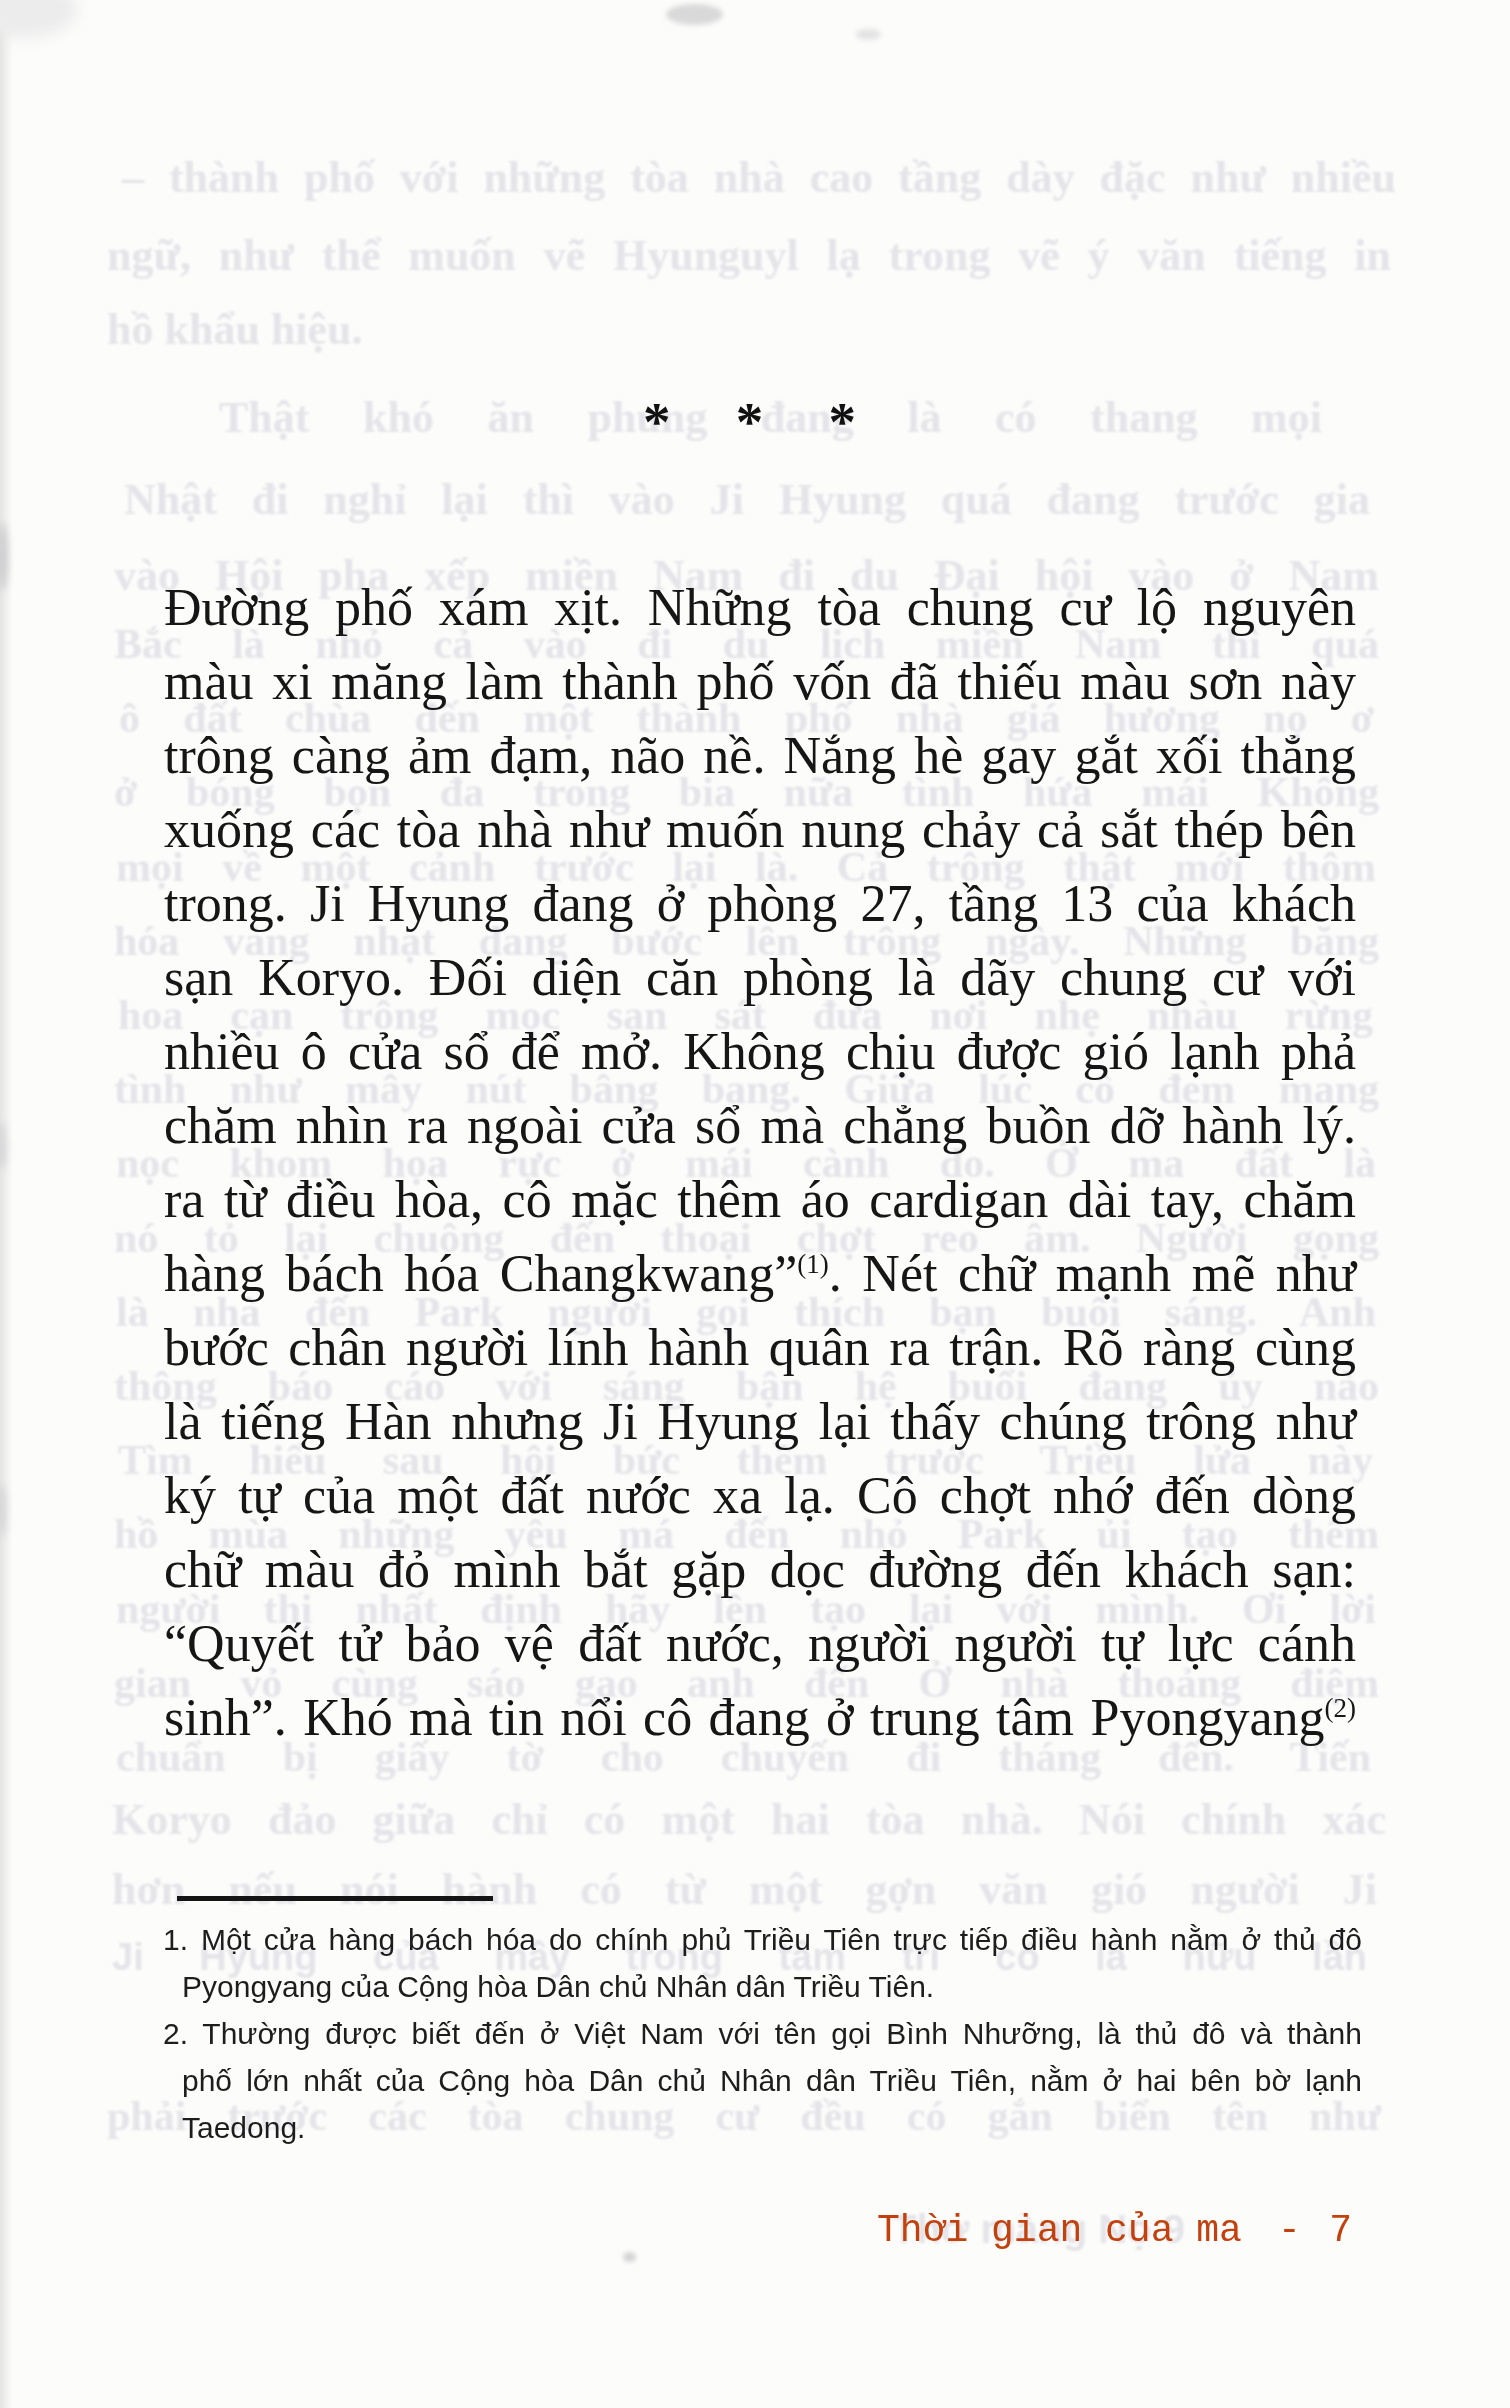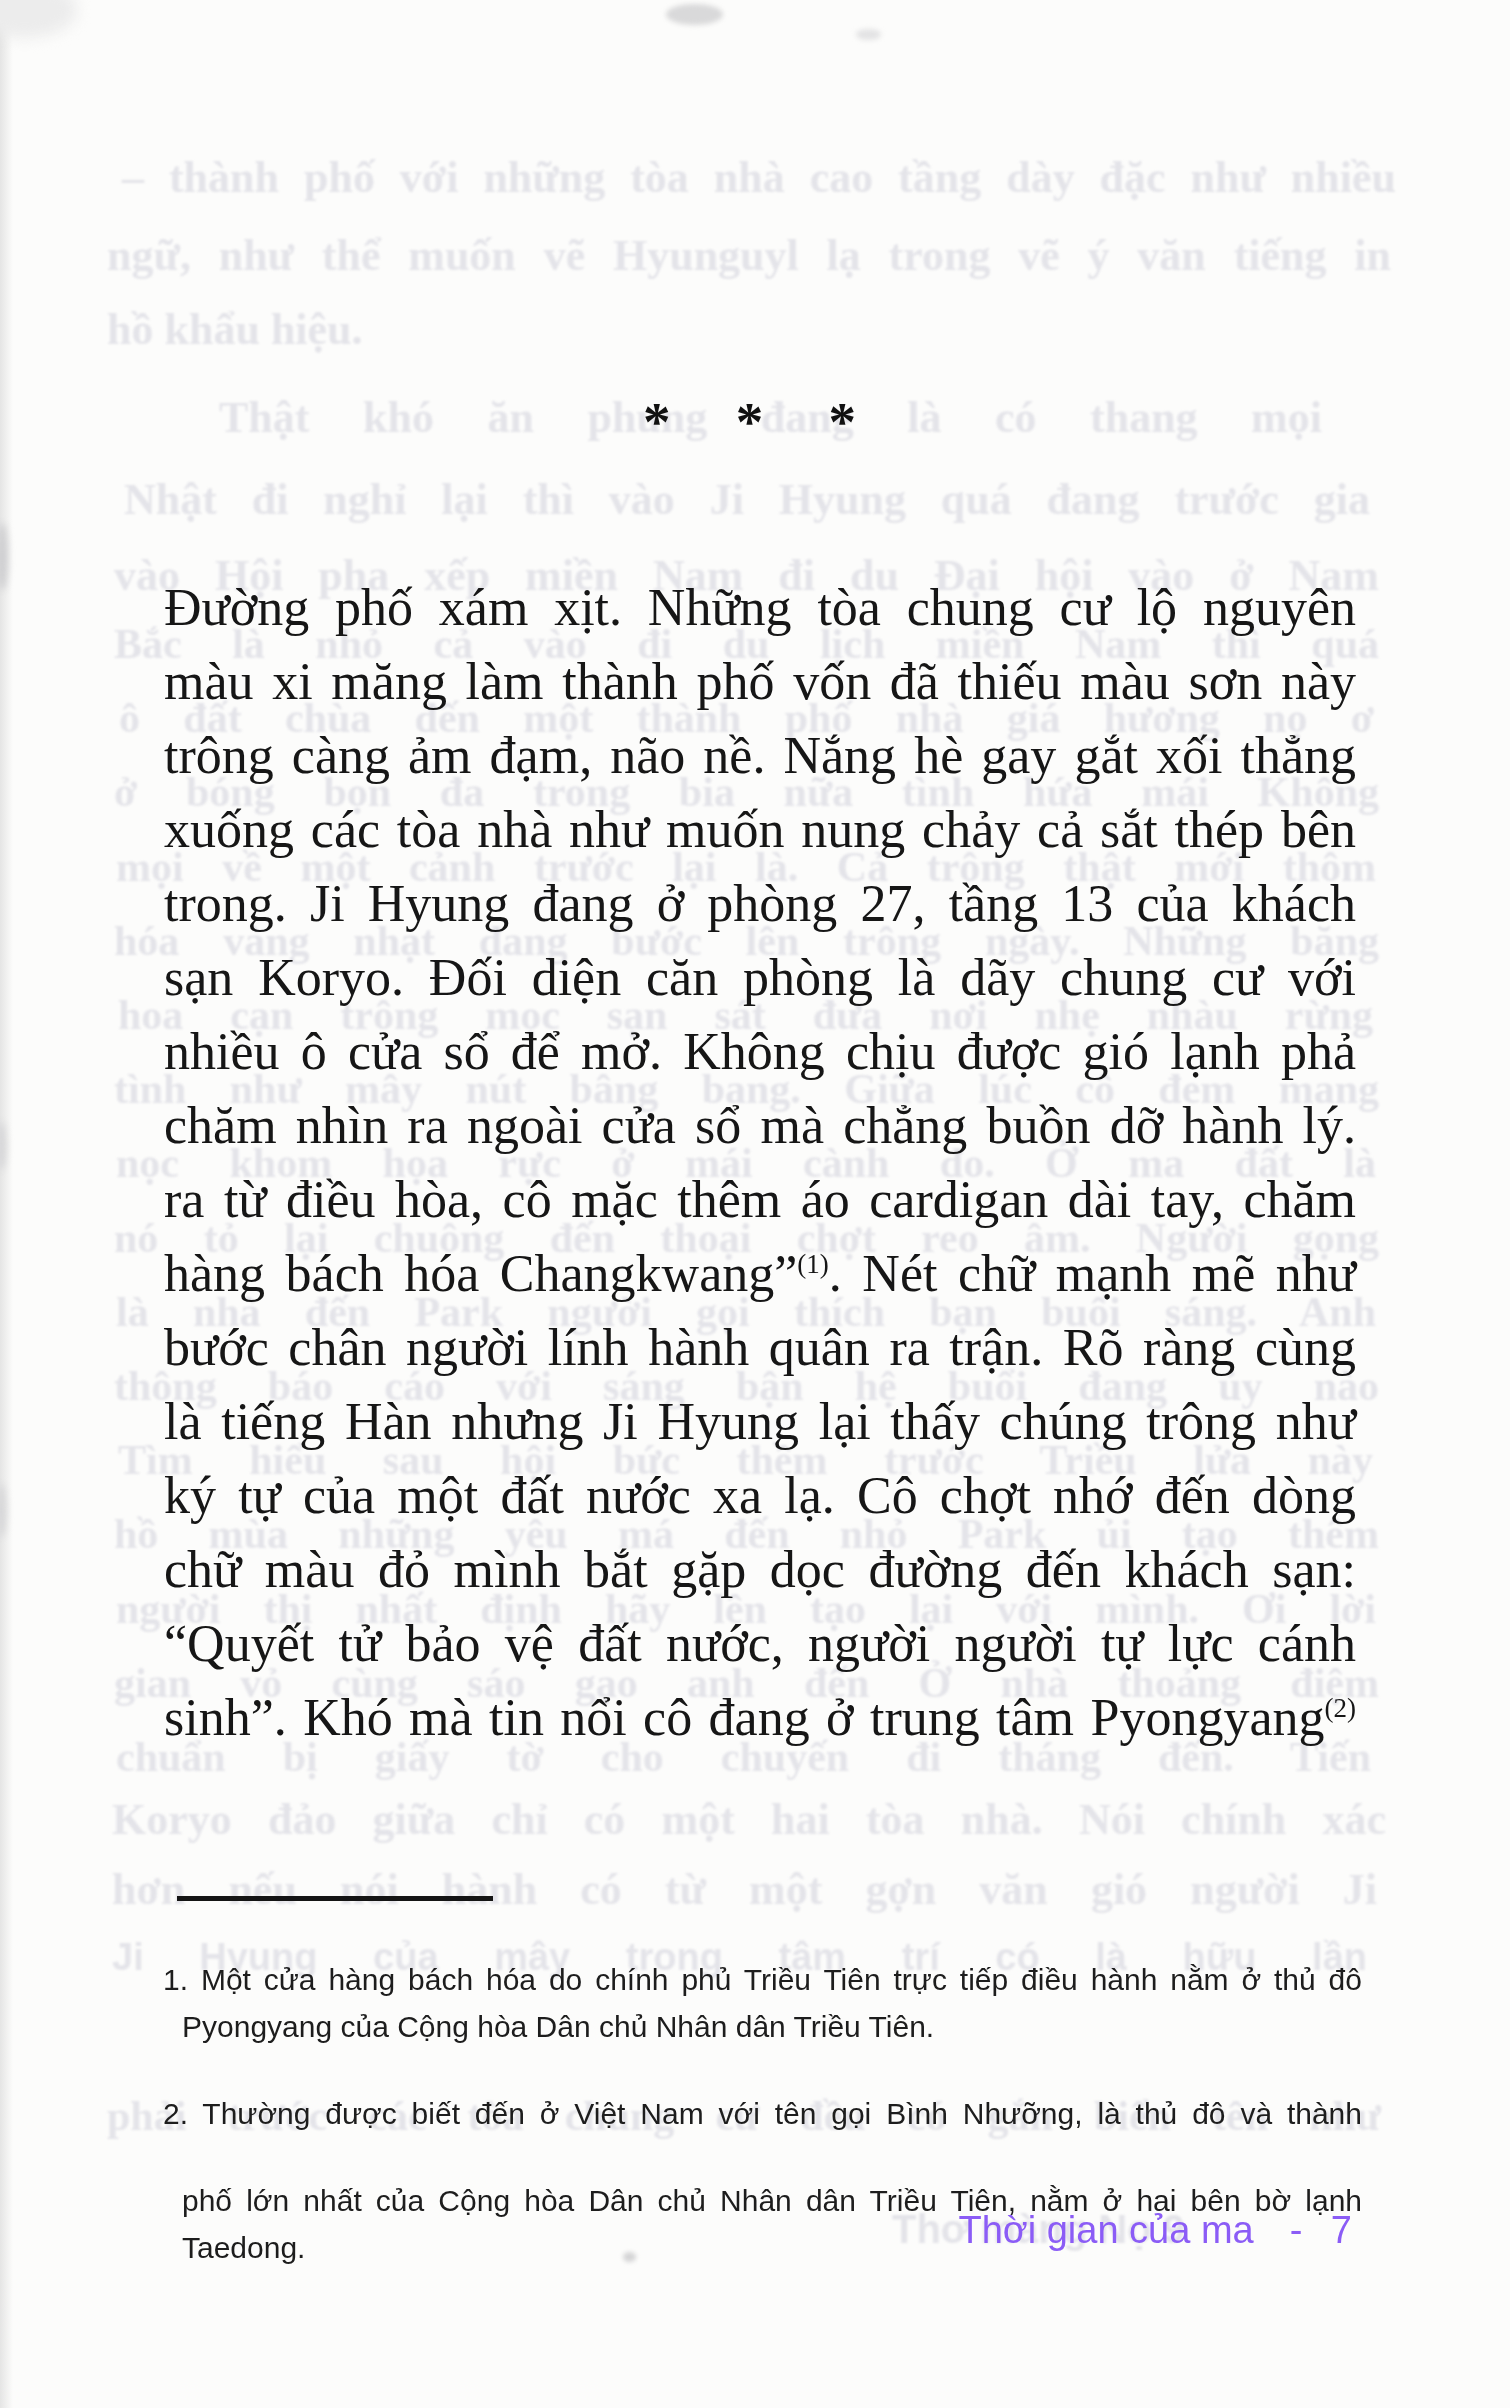--- a/index.html
+++ b/index.html
@@ -47,27 +47,27 @@
   #fn-rule{
     position:absolute;top:1896px;left:177px;width:316px;height:4.8px;
     background:#151515;
   }
   #footnotes{
     position:absolute;top:1916px;left:163px;width:1199px;
     font-family:"Liberation Sans","DejaVu Sans",sans-serif;
     font-size:30px;color:#1d1d1d;
   }
   .fn{height:47px;line-height:47px;white-space:nowrap;}
-  .fn.just{text-align:justify;text-align-last:justify;margin-top:40px;}
+  .fn.just{text-align:justify;text-align-last:justify;}
   .fn.cont{padding-left:19px;}
   .fn.cont.just{padding-left:0;text-indent:19px;}
   #page-footer{
     position:absolute;top:2205px;right:158px;height:51px;line-height:51px;
-    font-family:Liberation Sans, sans-serif;
-    font-size:38px;color:#8b5cf6;
+    font-family:Liberation Mono, monospace;
+    font-size:38px;color:#c2410c;
     white-space:nowrap;
   }
   #page-footer .sep{display:inline-block;margin:0 28.5px 0 36px;}
   
   #edge{
     position:absolute;left:0;top:0;width:13.3px;height:2408px;z-index:0;
     background:linear-gradient(90deg,rgba(160,160,160,.25),rgba(160,160,160,0));
   }
 </style>
 </head>

